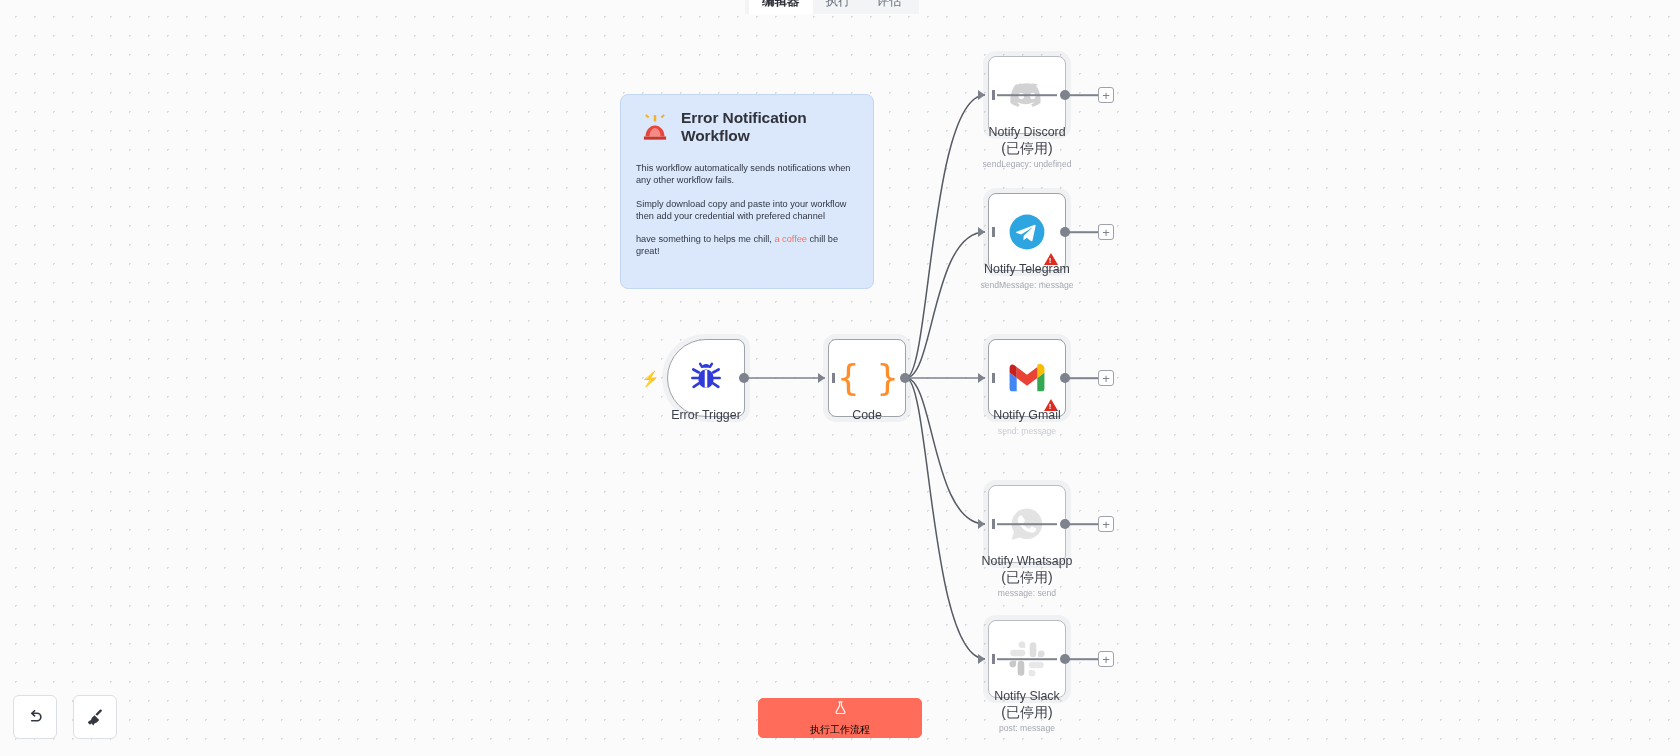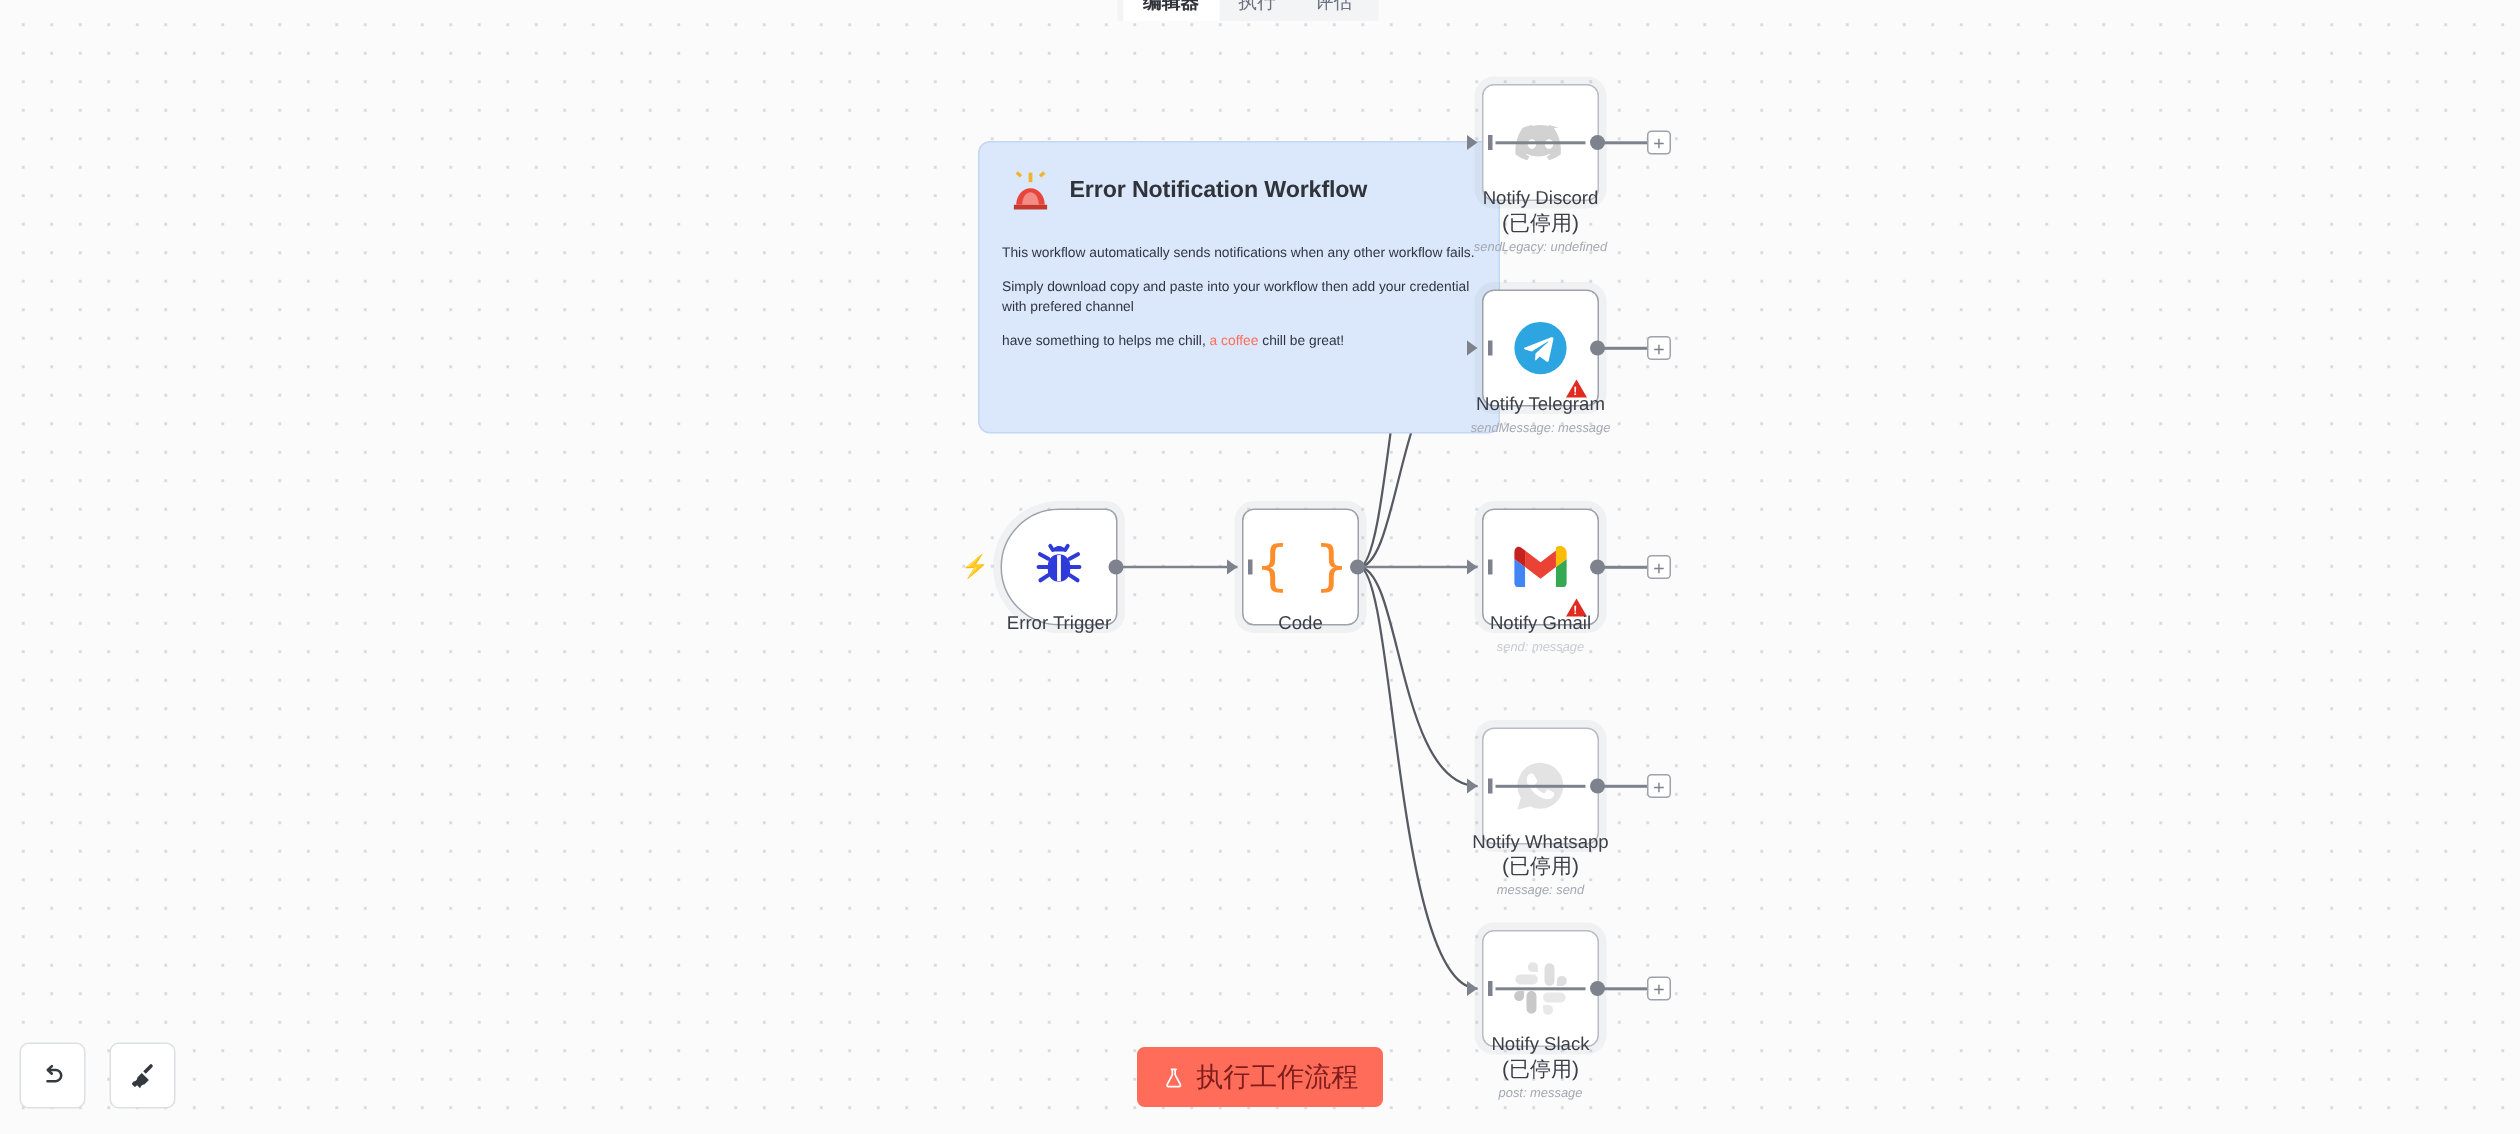--- a/index.html
+++ b/index.html
@@ -33,27 +33,26 @@
     padding: 5px 13px 6px 13px;
     border-radius: 5px 5px 0 0;
     white-space: nowrap;
     line-height: 14px;
   }
   .tab.active { background: #ffffff; color: #30333a; font-weight: 600; }
 
   
   #sticky {
     position: absolute; left: 620px; top: 94px;
-    width: 348px; height: 195px;
+    width: 254px; height: 195px;
     background: #dbe8fb;
     border: 1px solid #c3d6f2;
     border-radius: 8px;
     padding: 13px 15px;
     color: #2d3440;
-    margin-left: 32px;
   }
   #sticky .st-title {
     font-size: 15.5px; font-weight: 700; color: #30333a;
     display: flex; align-items: center; gap: 7px;
     margin-bottom: 16px; letter-spacing: -.1px;
   }
   #sticky p {
     font-size: 9.2px; line-height: 12.3px; color: #2f3542;
     margin-bottom: 11px;
   }
@@ -76,21 +75,20 @@
     position: absolute; left: 50%; transform: translateX(-50%);
     top: 68px; width: 200px; text-align: center;
     font-size: 12.4px; color: #3b3f47; line-height: 16px; white-space: nowrap;
   }
   .node-disabled-tag {
     display: block; font-size: 14px; color: #3b3f47; line-height: 16px;
   }
   .node-sub {
     display: block; font-size: 8.6px; color: #a4a8b1; line-height: 14px;
     margin-top: 1px;
-    font-style: italic;
   }
   .node-sub.warn { color: #c7ccd4; }
 
   
   .dot-out {
     position: absolute; right: -5px; top: 50%; transform: translateY(-50%);
     width: 10px; height: 10px; border-radius: 50%; background: #7d828d;
   }
   .arrow-in {
     position: absolute; left: -11px; top: 50%; transform: translateY(-50%);
@@ -136,23 +134,24 @@
   .ic { width: 38px; height: 38px; display:block; }
   .ic-grey { opacity: .30; filter: grayscale(1); }
   .brace { color:#ff8d2b; font-size: 36px; font-weight: 400; letter-spacing: -2px;
            font-family: "DejaVu Sans Mono", monospace; line-height: 36px; }
 
   
   #runbtn {
     position: absolute; left: 758px; top: 698px;
     width: 164px; height: 40px;
     background: #ff6d5a; border: 1px solid #ff6d5a; border-radius: 5px;
-    color: #7f1d1d; font-size: 18px;
+    color: #000000; font-size: 10px;
     display:flex; align-items:center; justify-content:center; gap: 8px;
     cursor: pointer;
+    flex-direction: column;
   }
 
   
   .ctl {
     position: absolute; bottom: 17px;
     width: 44px; height: 44px;
     background: #fff; border: 1px solid #dcdfe4; border-radius: 6px;
     display:flex; align-items:center; justify-content:center;
     cursor: pointer;
   }

